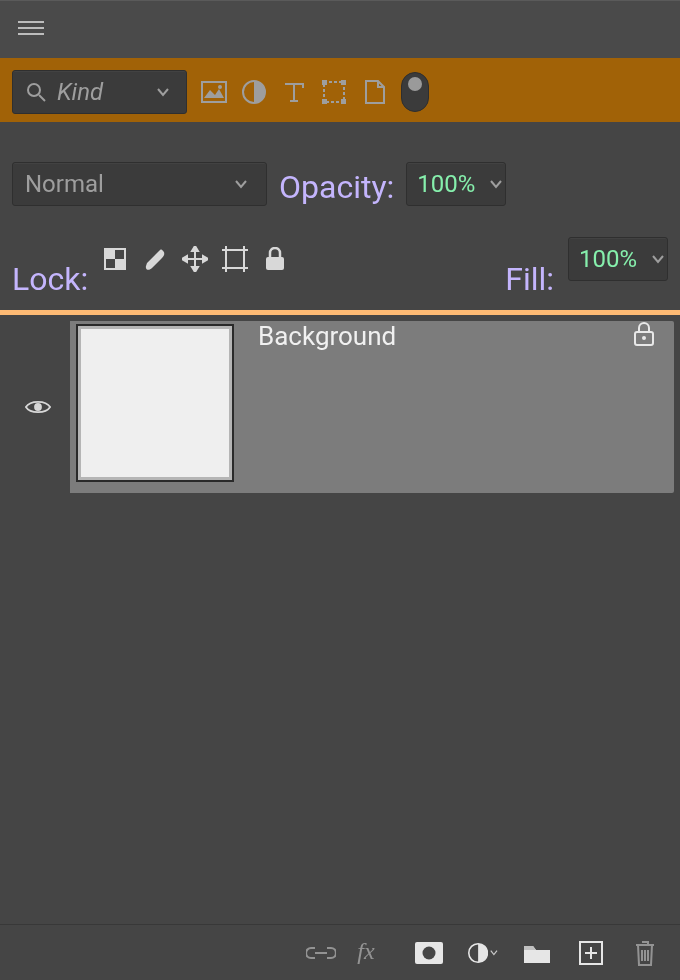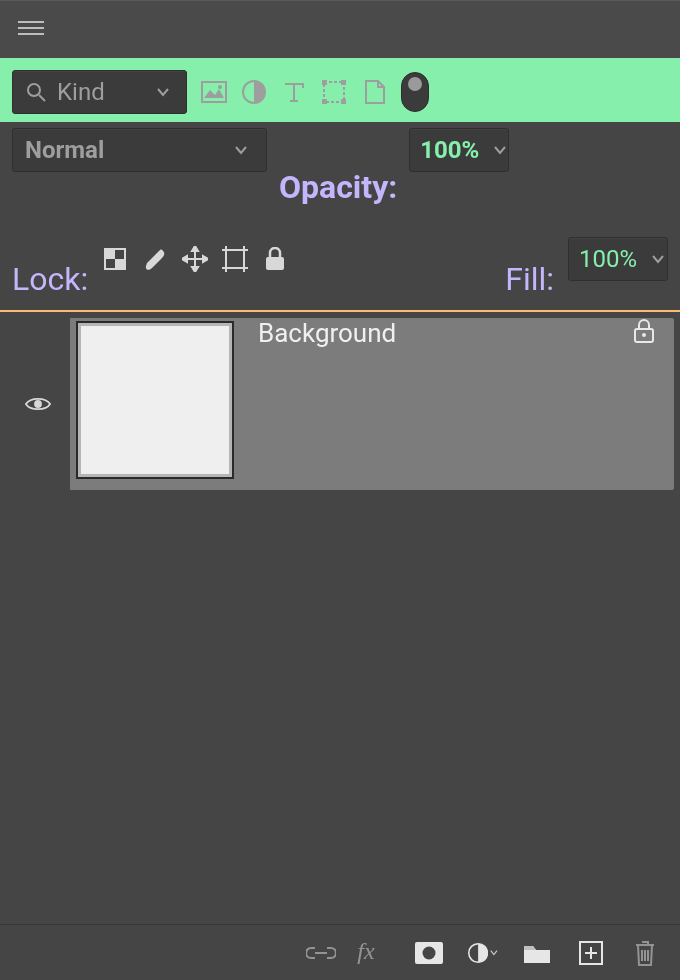--- a/index.html
+++ b/index.html
@@ -33,21 +33,22 @@
 .menu-icon {
   padding: 0 18px;
 }
 .menu-icon svg { display: block; }
 
 .filter-row {
   display: flex;
   align-items: center;
   gap: 14px;
   padding: 12px 12px 8px 12px;
-  background: #86efac;
+  background: #a16207;
+  font-style: italic;
 }
 .dropdown {
   display: flex;
   align-items: center;
   height: 44px;
   background: #3b3b3b;
   border: 1px solid #2f2f2f;
   border-radius: 3px;
   padding: 0 10px 0 10px;
   gap: 8px;
@@ -73,36 +74,35 @@
   position: absolute;
   top: 4px; left: 50%;
   transform: translateX(-50%);
   width: 14px; height: 14px;
   border-radius: 50%;
   background: #9a9a9a;
 }
 
 .blend-row {
   display: flex;
-  align-items: flex-start;
+  align-items: flex-end;
   gap: 12px;
   padding: 6px 12px 8px 12px;
-  font-weight: bold;
 }
 .blend-dd { width: 255px; justify-content: space-between; padding: 0 12px; }
 .lbl { font-size: 32px; color: #c4b5fd; margin-top: 40px; }
 .pct-dd { width: 100px; justify-content: space-between; padding: 0 10px; }
 .pct-dd .dd-text { color: #86efac; }
 
 .lock-row {
   display: flex;
   align-items: center;
   gap: 14px;
   padding: 6px 12px 12px 12px;
-  border-bottom: 2px solid #fdba74;
+  border-bottom: 5px solid #fdba74;
 }
 .lock-row .spacer { flex: 1; }
 
 .layer-list {
   padding: 6px 6px 0 6px;
 }
 .layer-row {
   display: flex;
   align-items: flex-start;
   background: #7c7c7c;

